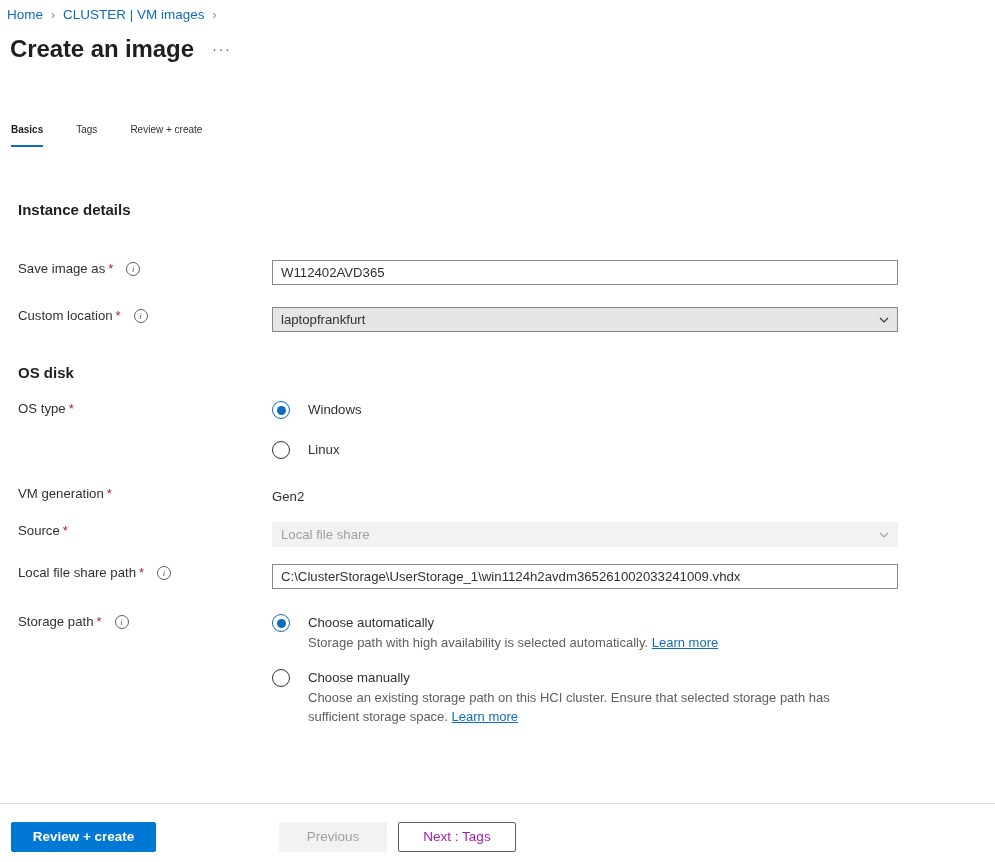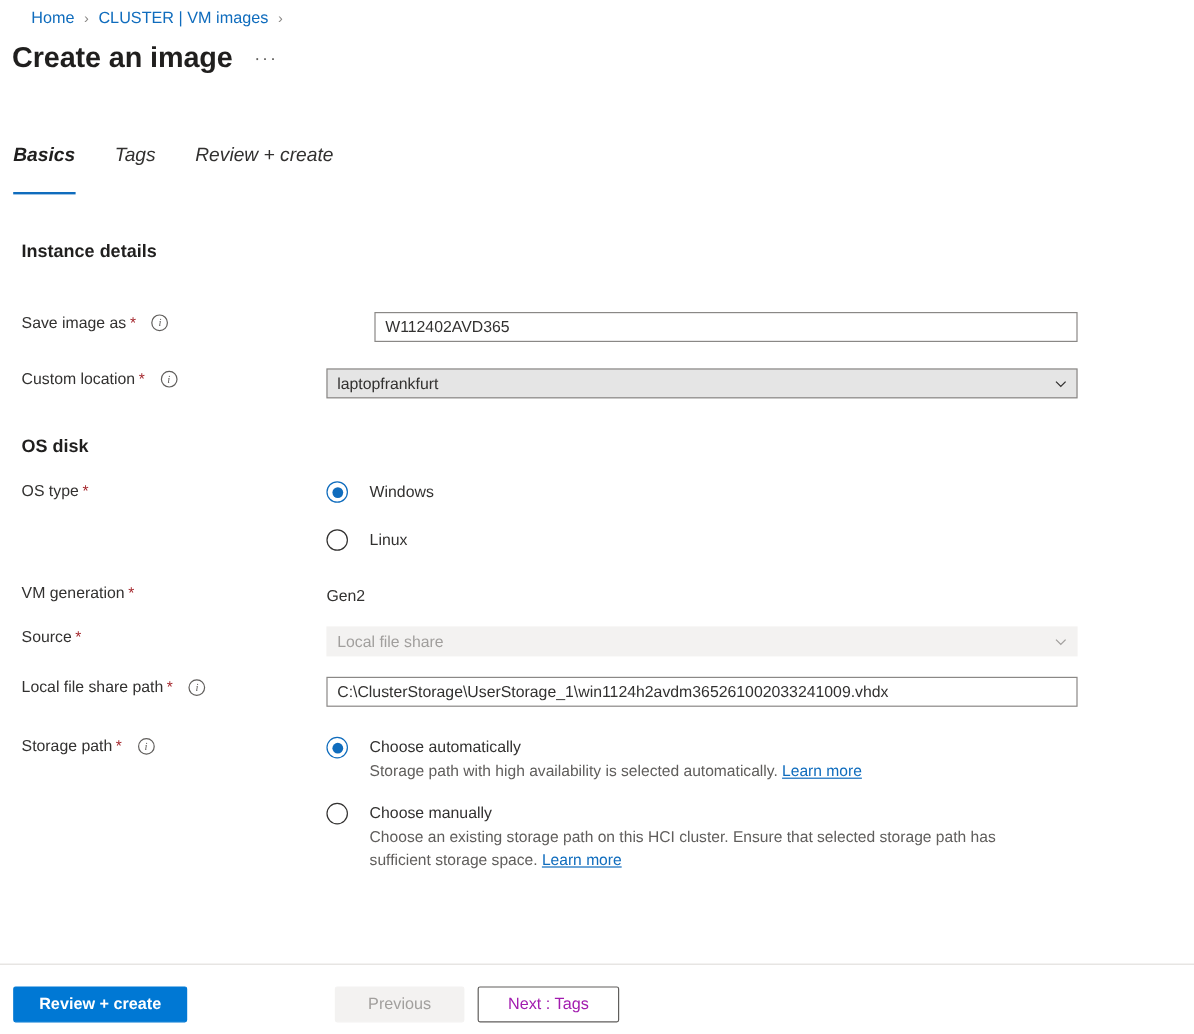--- a/index.html
+++ b/index.html
@@ -14,21 +14,21 @@
     font-size: 13px;
     color: #323130;
     position: relative;
     overflow: hidden;
   }
 
   
   .breadcrumb {
     position: absolute;
     top: 6px;
-    left: 26px;
+    left: 7px;
     display: flex;
     align-items: center;
     font-size: 13.5px;
     line-height: 18px;
     text-align: right;
   }
   .bc-link {
     color: #0f6cbd;
     cursor: pointer;
     white-space: nowrap;
@@ -68,29 +68,28 @@
 
   
   .tabs {
     position: absolute;
     top: 120px;
     left: 11px;
     display: flex;
     align-items: flex-start;
   }
   .tab {
-    font-size: 16px;
-    color: #323130;
-    padding: 0 0 22px 0;
+    font-size: 10px;
+    color: #323130;
+    padding: 0 0 7px 0;
     margin-right: 33px;
     cursor: pointer;
     position: relative;
     line-height: 20px;
     white-space: nowrap;
-    font-style: italic;
   }
   .tab.active {
     font-weight: 600;
     color: #201f1e;
   }
   .tab.active::after {
     content: "";
     position: absolute;
     left: 0;
     right: 0;
@@ -327,21 +326,21 @@
 <div class="tabs">
   <div class="tab active">Basics</div>
   <div class="tab">Tags</div>
   <div class="tab">Review + create</div>
 </div>
 
 <div class="form">
 
   <div class="section-head">Instance details</div>
 
-  <div class="row" style="margin-top: 40px; gap: 40px;">
+  <div class="row" style="margin-top: 40px;">
     <div class="label-cell">
       <span>Save image as</span>
       <span class="req">*</span>
       <span class="info-icon">i</span>
     </div>
     <div class="field-cell">
       <input class="text-input" type="text" value="W112402AVD365" style="">
     </div>
   </div>
 

